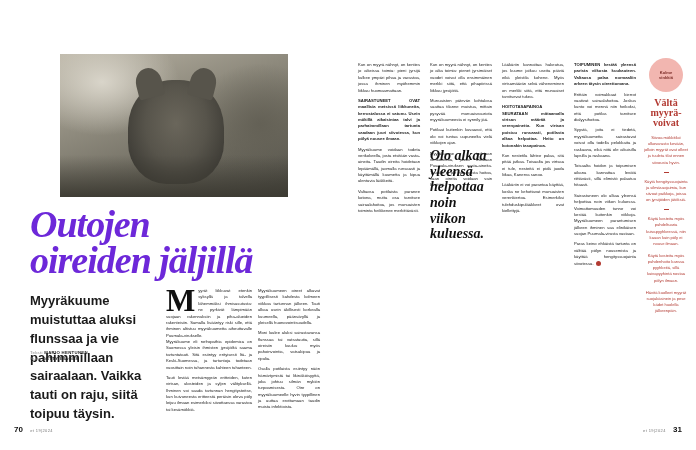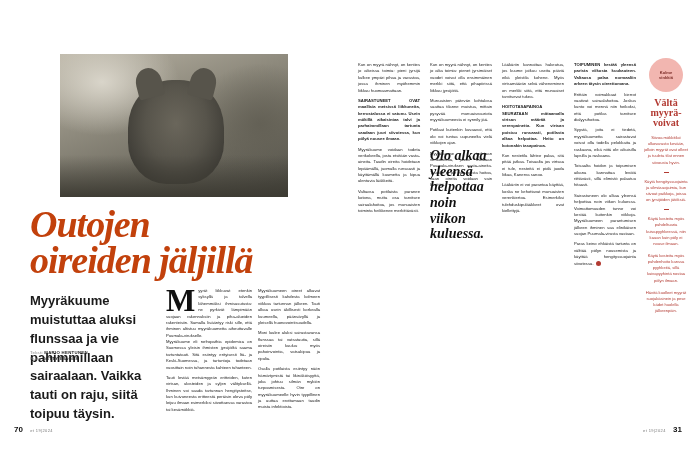--- a/index.html
+++ b/index.html
@@ -61,21 +61,21 @@
   .headline {
     position: absolute;
     left: 30px; top: 206px;
     width: 310px;
     font-family: "Liberation Serif", serif;
     font-weight: bold;
     font-style: italic;
     font-size: 38px;
     line-height: 0.95;
     letter-spacing: -1px;
-    color: #c2410c;
+    color: #6d28d9;
   }
   .headline .l2 { display: block; }
 
   .standfirst {
     position: absolute;
     left: 30px; top: 292px;
     width: 128px;
     font-family: "Liberation Sans", sans-serif;
     font-size: 13px;
     line-height: 1.45;

